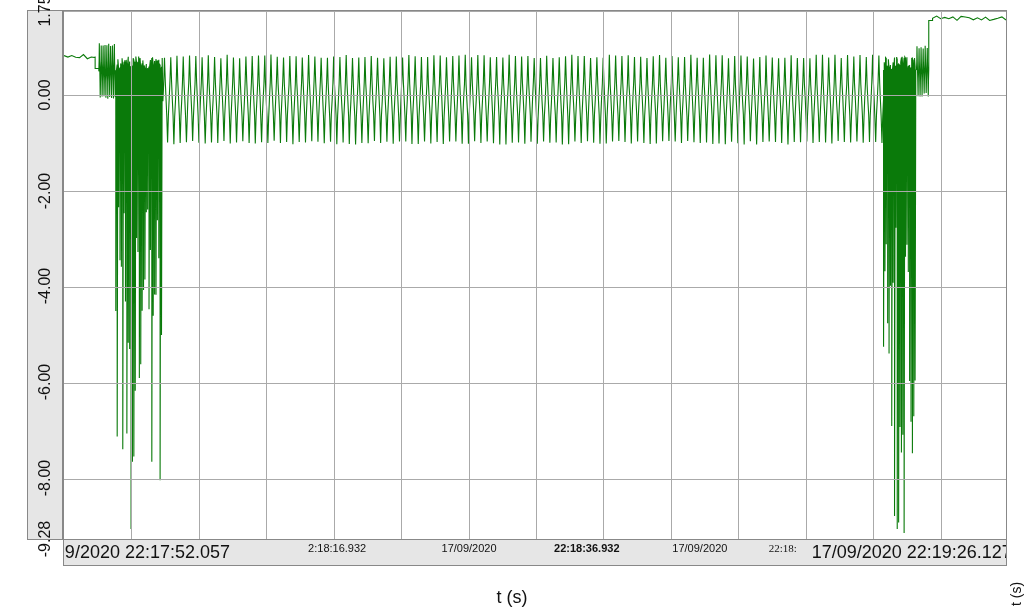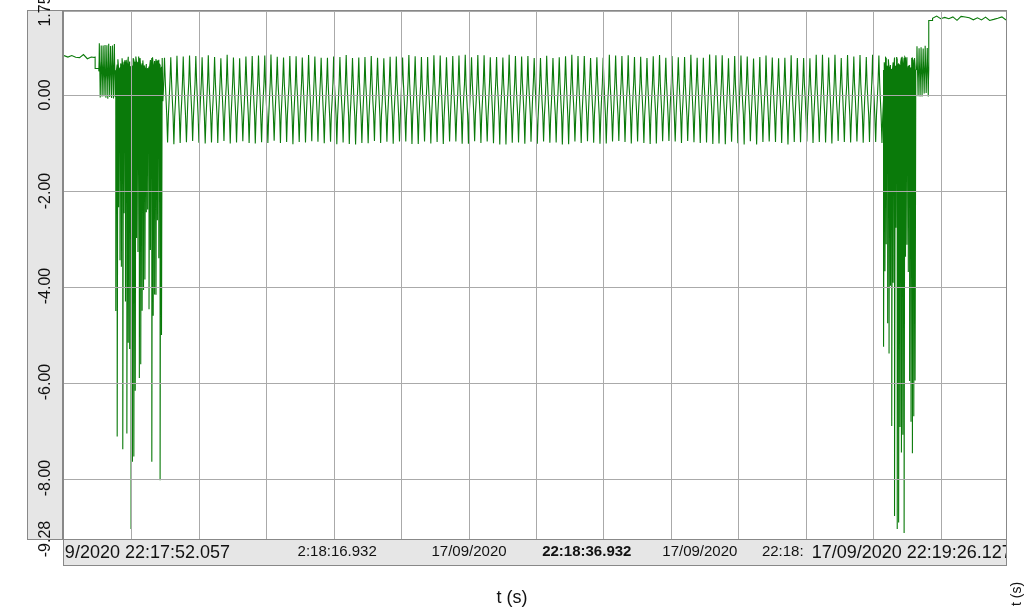--- a/index.html
+++ b/index.html
@@ -99,21 +99,21 @@
     height: 26px;
     background: #e6e6e6;
     border: 1px solid #888;
     border-top: none;
     box-sizing: border-box;
     overflow: hidden;
   }
   .x-tick {
     position: absolute;
     top: 2px;
-    font-size: 15px;
+    font-size: 11px;
     color: #111;
     white-space: nowrap;
     transform: translateX(-50%);
   }
   .x-tick.big { font-size: 18px; }
 
   svg.signal {
     position: absolute;
     left: 0; top: 0;
     width: 100%;
@@ -167,19 +167,19 @@
       <div class="vgrid" style="left: 809.102px;"></div>
       <div class="vgrid" style="left: 876.598px;"></div>
     </div>
 
   <div class="x-tick-strip">
       <div class="x-tick big" style="left: 7%;">17/09/2020 22:17:52.057</div>
       <div class="x-tick" style="left: 29%;">2:18:16.932</div>
       <div class="x-tick" style="left: 43%;">17/09/2020</div>
       <div class="x-tick" style="left: 55.5%; font-weight: bold;">22:18:36.932</div>
       <div class="x-tick" style="left: 67.5%;">17/09/2020</div>
-      <div class="x-tick" style="left: 76.3%;">22:18:</div>
+      <div class="x-tick" style="left: 76.3%; font-family: Liberation Serif, serif;">22:18:</div>
       <div class="x-tick big" style="left: 90%;">17/09/2020 22:19:26.127</div>
     </div>
 
   <div class="x-axis-title">t (s)</div>
   <div class="x-axis-title-right">t (s)</div>
 </div>
 
 </body></html>

